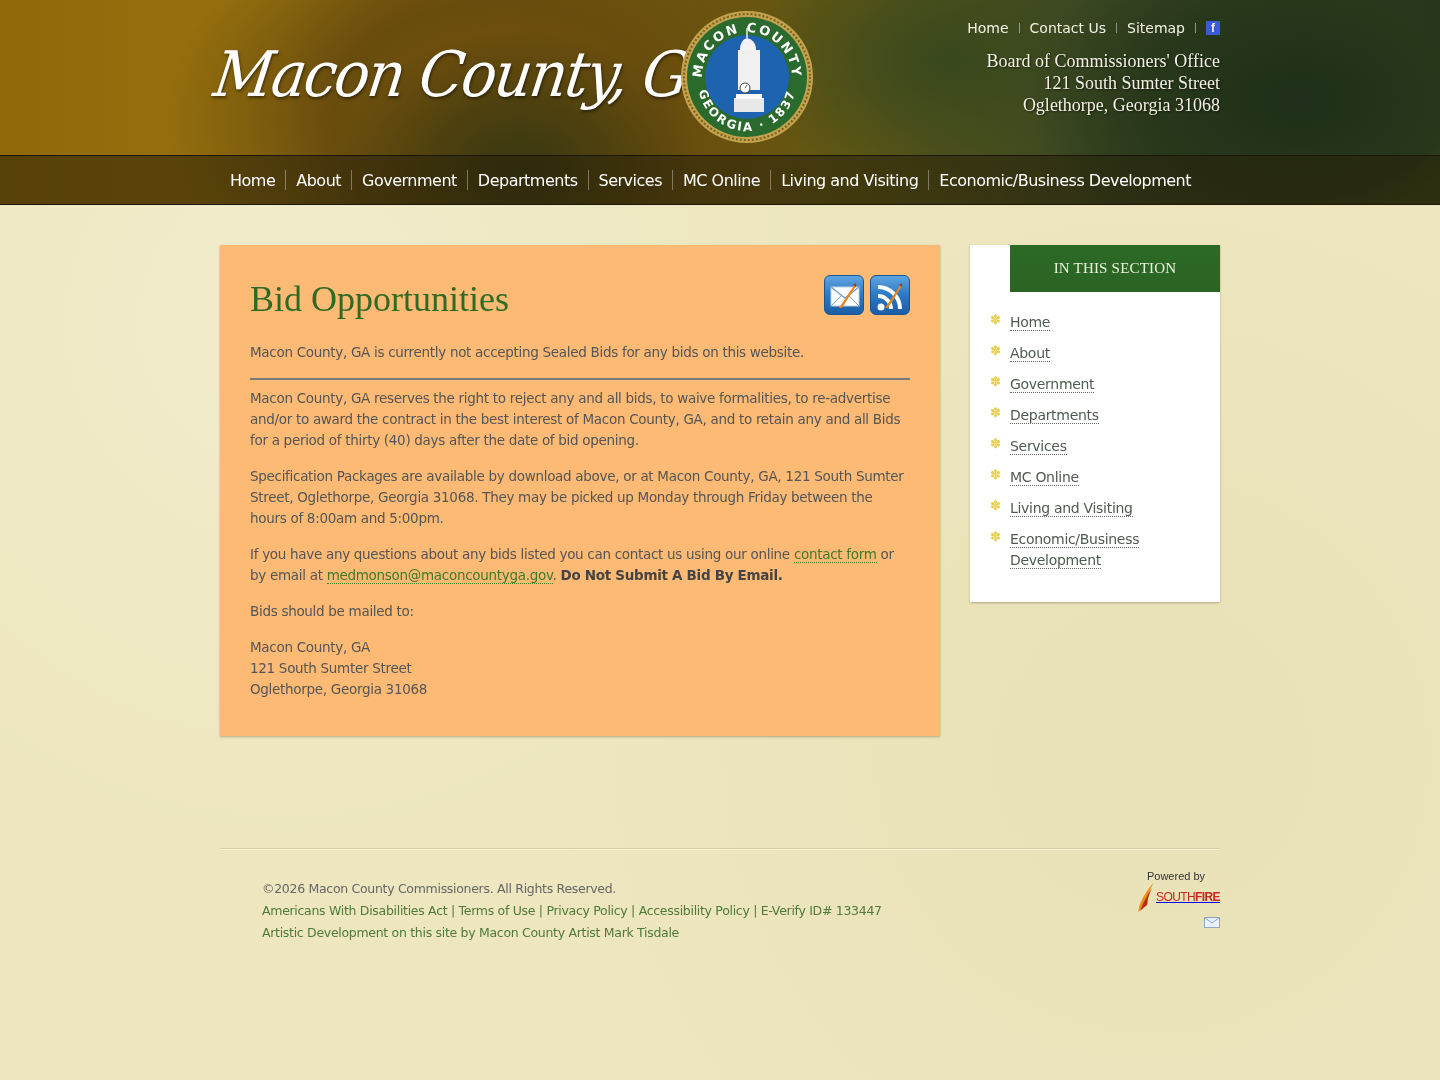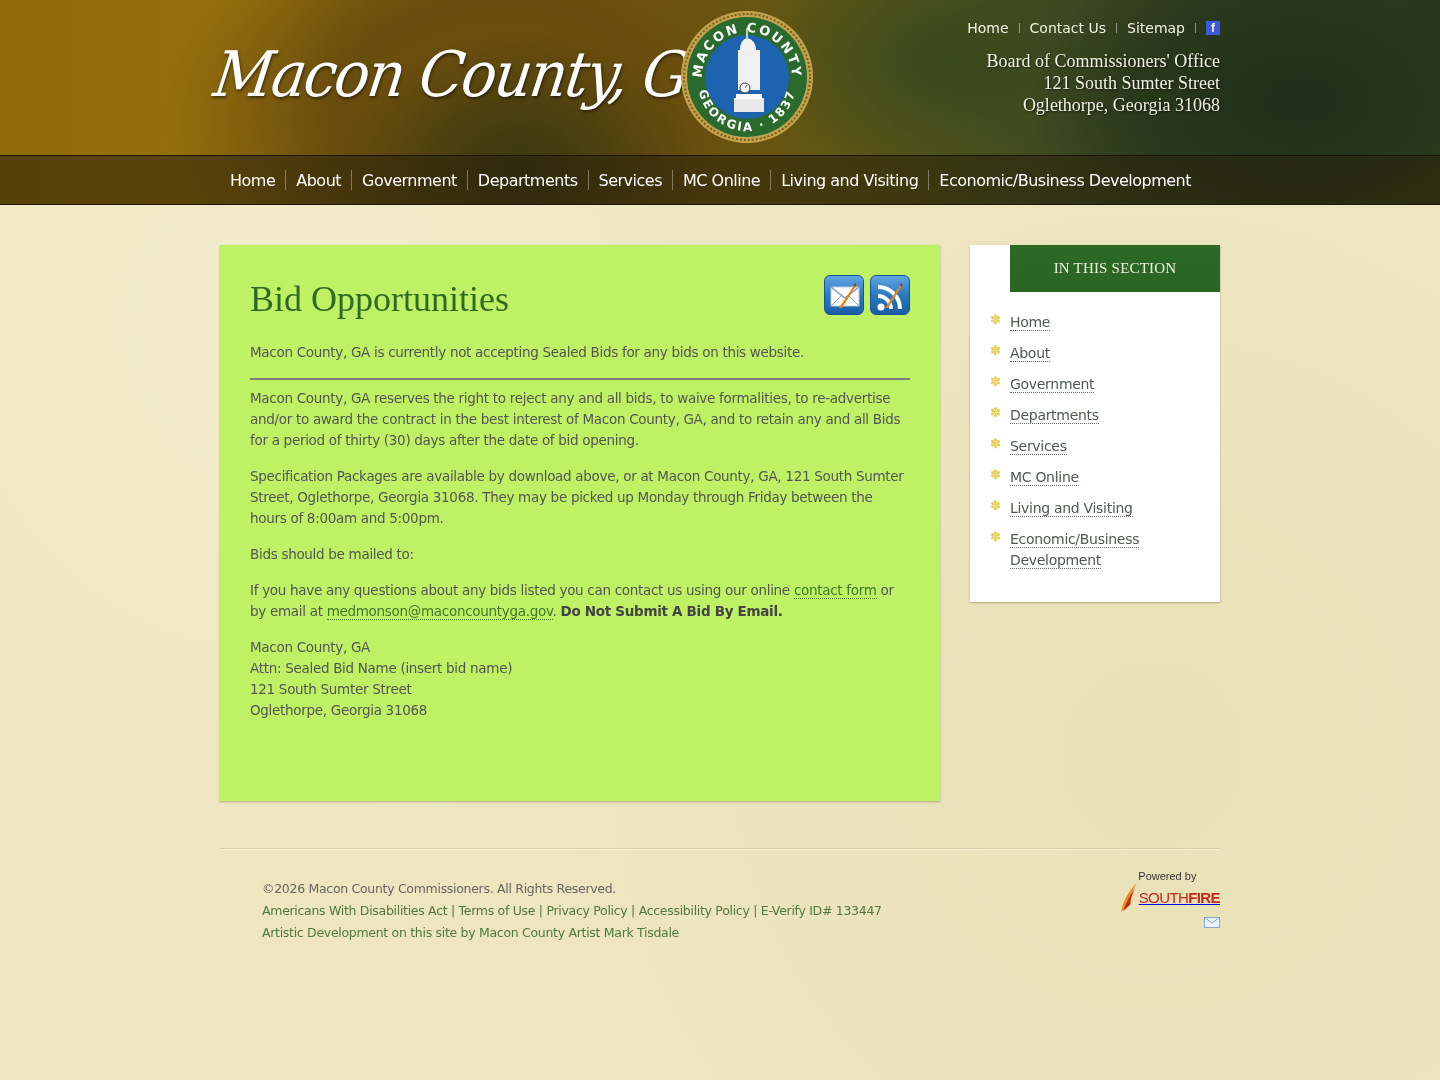--- a/index.html
+++ b/index.html
@@ -106,22 +106,22 @@
     .main-nav li:first-child a { padding-left: 10px; }
     .main-nav .divider {
       display: inline-block; width: 1px; height: 20px;
       background: rgba(255,255,255,0.35);
     }
 
     
     .content-card {
       position: absolute;
       left: 220px; top: 245px;
-      width: 720px; height: 556px;
-      background: #bef264;
+      width: 720px; height: 491px;
+      background: #fdba74;
       box-shadow: 0 1px 2px rgba(120,110,70,0.5);
       padding: 30px 30px 0 30px;
     }
     .page-title {
       font-family: "Liberation Serif", serif;
       font-size: 36px;
       font-weight: normal;
       color: #2f6a24;
       margin-top: 2px;
       line-height: 44px;
@@ -223,21 +223,21 @@
       position: absolute; right: 220px; top: 870px;
       display: flex; align-items: center;
       font-family: "Liberation Sans", sans-serif;
       font-size: 11px;
       color: #333;
       flex-direction: column;
     }
     .southfire { display: flex; align-items: center; margin-left: 4px; }
     .southfire-text {
       font-family: "Liberation Sans", sans-serif;
-      font-size: 15px;
+      font-size: 12px;
       letter-spacing: -0.6px;
       color: #c22a1f;
     }
     .southfire-text b { font-weight: bold; }
     .footer-mail {
       position: absolute; right: 220px; top: 914px;
       width: 16px; height: 11px;
     }
   </style>
 </head>
@@ -347,29 +347,28 @@
         <path d="M7 11 A22 22 0 0 1 29 33" fill="none" stroke="#fff" stroke-width="4"></path>
         <path d="M14 32 L30 8 L31 10 L17 32 Z" fill="#e8831c"></path>
         <path d="M28 9 L31 7 L31 11 Z" fill="#c03010"></path>
       </svg>
     </a>
   </div>
 
   <p class="body-text intro">Macon County, GA is currently not accepting Sealed Bids for any bids on this website.</p>
   <hr class="rule">
 
-  <p class="body-text para">Macon County, GA reserves the right to reject any and all bids, to waive formalities, to re-advertise and/or to award the contract in the best interest of Macon County, GA, and to retain any and all Bids for a period of thirty (30) days after the date of bid opening.</p>
+  <p class="body-text para">Macon County, GA reserves the right to reject any and all bids, to waive formalities, to re-advertise and/or to award the contract in the best interest of Macon County, GA, and to retain any and all Bids for a period of thirty (40) days after the date of bid opening.</p>
   <p class="body-text para">Specification Packages are available by download above, or at Macon County, GA, 121 South Sumter Street, Oglethorpe, Georgia 31068. They may be picked up Monday through Friday between the hours of 8:00am and 5:00pm.</p>
-  <p class="body-text para">Bids should be mailed to:</p>
   <p class="body-text para">
     <span>If you have any questions about any bids listed you can contact us using our online </span><a href="#" class="link">contact form</a><span> or by email at </span><a href="#" class="link">medmonson@maconcountyga.gov</a><span>. </span><span class="strong">Do Not Submit A Bid By Email.</span>
   </p>
+  <p class="body-text para">Bids should be mailed to:</p>
   <div class="body-text mail-block">
     <div>Macon County, GA</div>
-    <div>Attn: Sealed Bid Name (insert bid name)</div>
     <div>121 South Sumter Street</div>
     <div>Oglethorpe, Georgia 31068</div>
   </div>
 </main>
 
 <aside class="sidebar">
   <div class="sidebar-header">IN THIS SECTION</div>
   <ul>
     <li><span class="bullet">✽</span><a href="#">Home</a></li>
     <li><span class="bullet">✽</span><a href="#">About</a></li>

